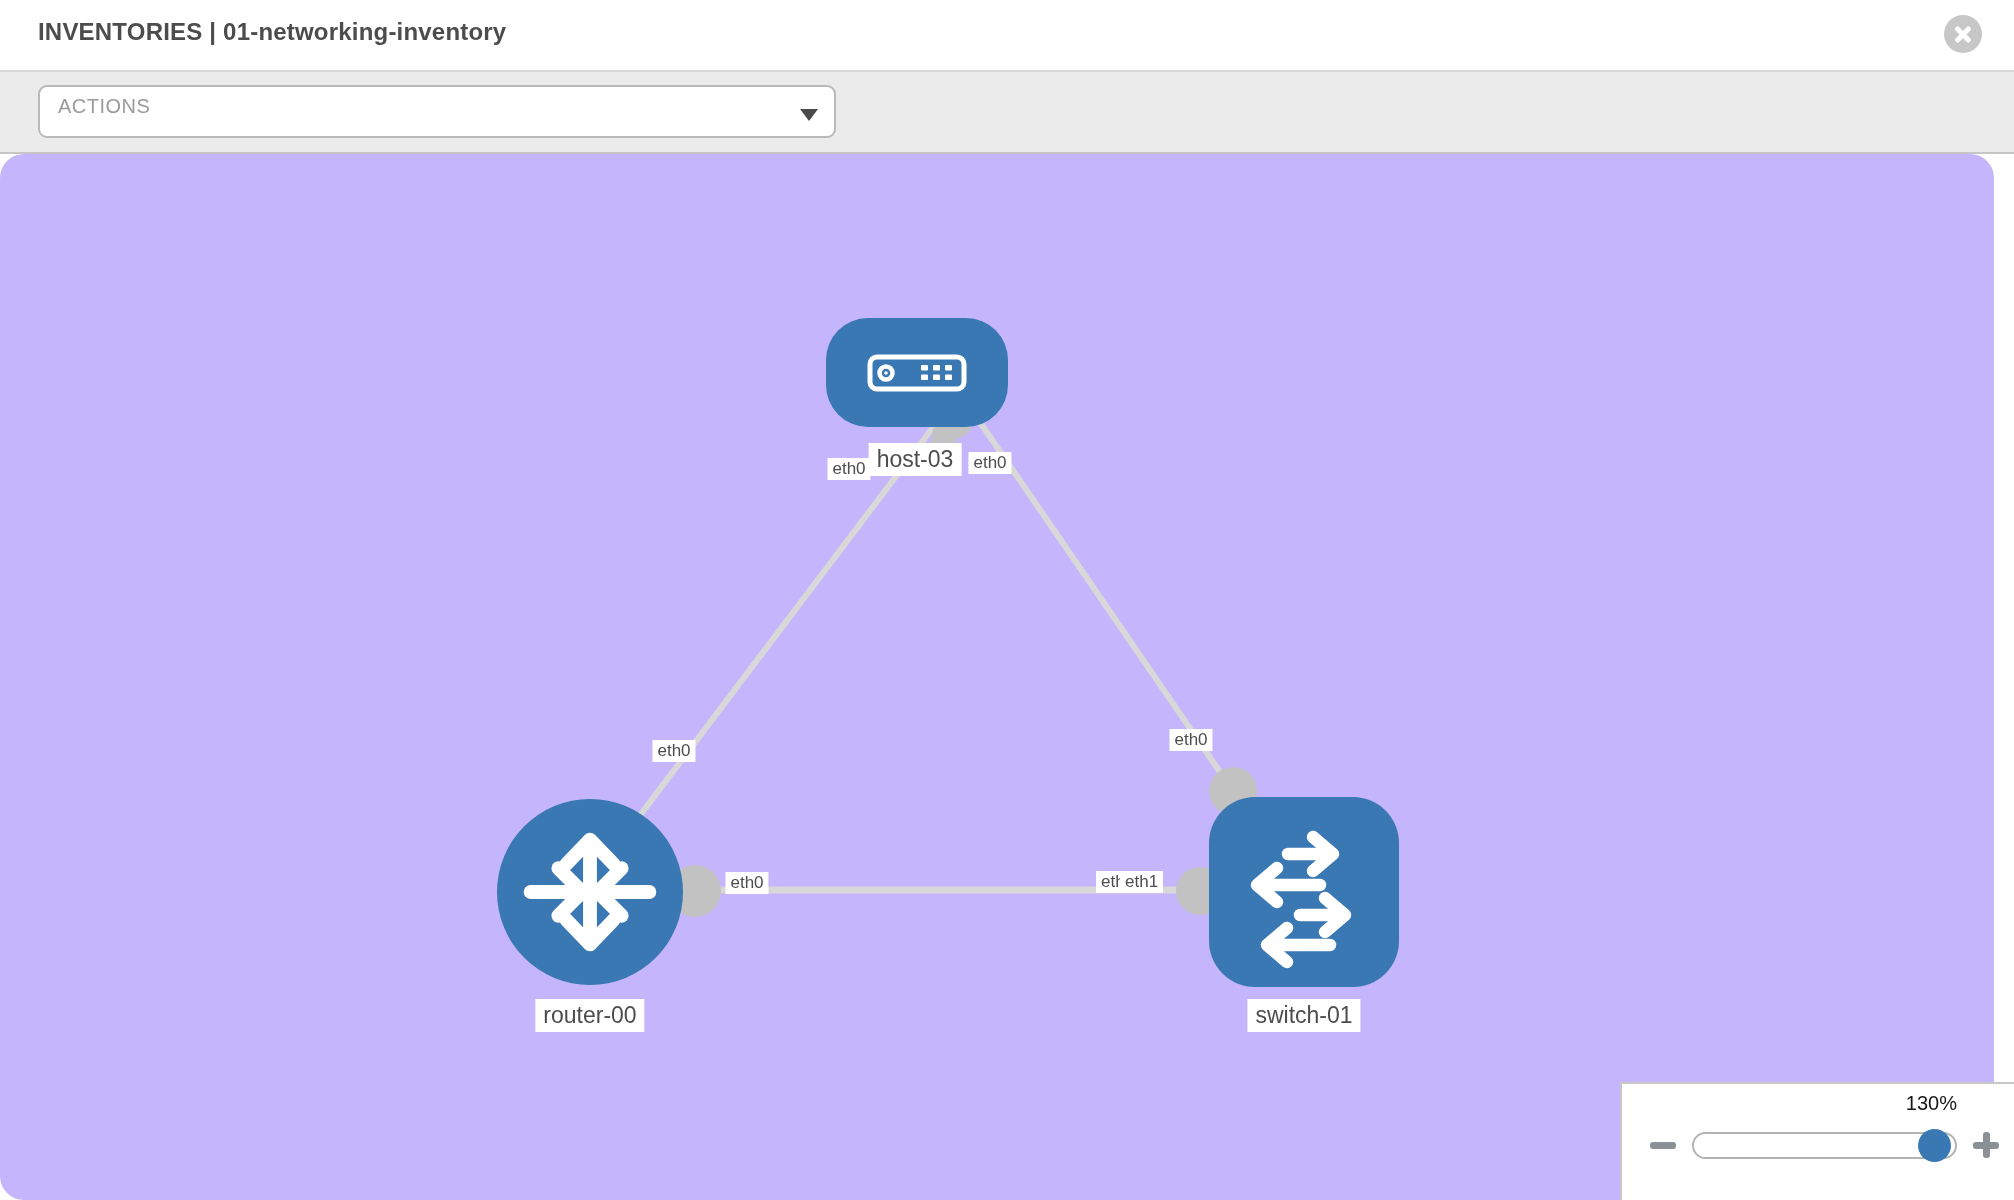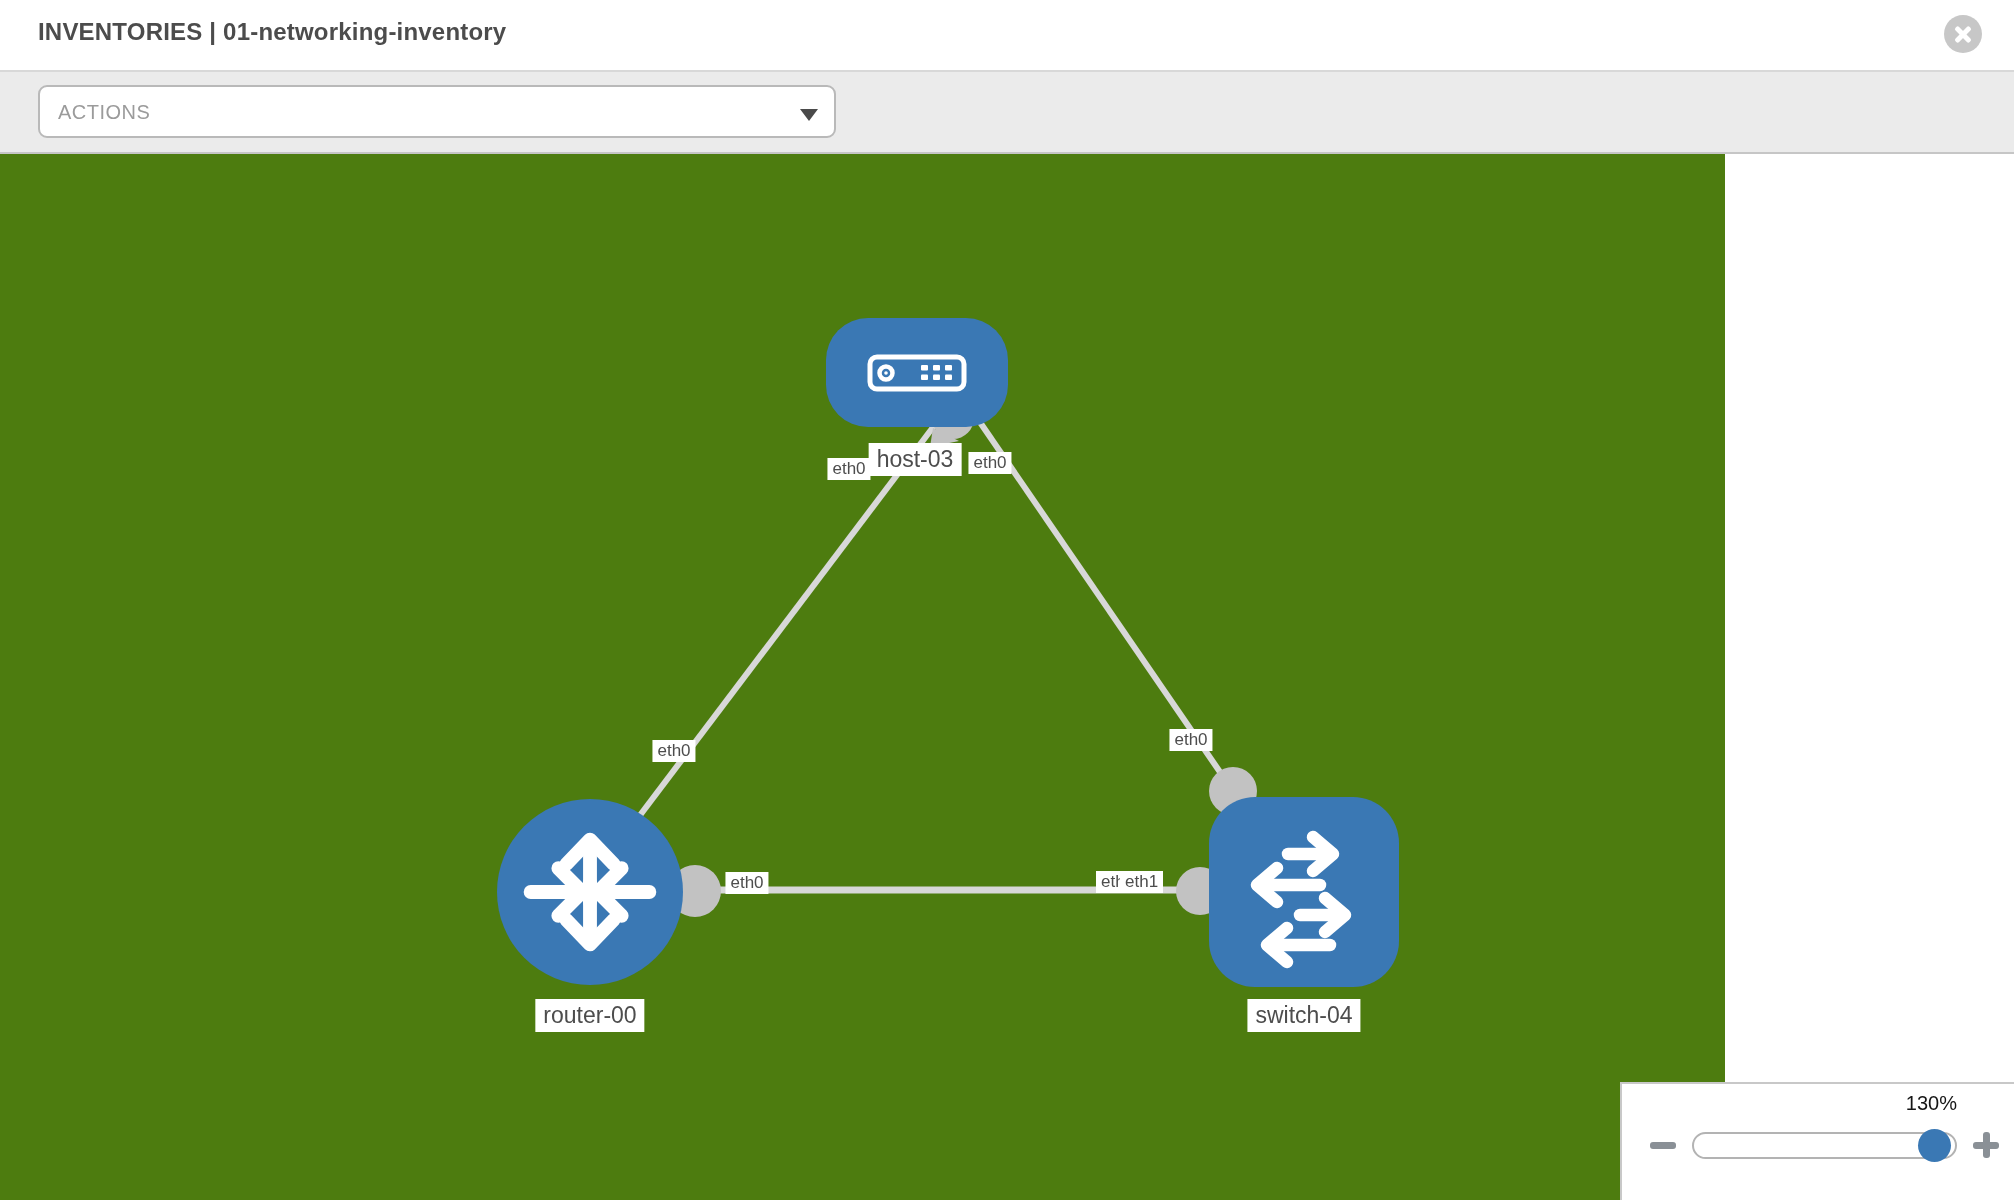--- a/index.html
+++ b/index.html
@@ -16,34 +16,34 @@
   .close-btn .xbar{position:absolute;left:9px;top:17px;width:20px;height:5px;background:#ffffff;
                    border-radius:2px;}
   .close-btn .xa{transform:rotate(45deg);}
   .close-btn .xb{transform:rotate(-45deg);}
 
   
   .toolbar{position:absolute;left:0;top:72px;width:2014px;height:80px;background:#ebebeb;
            border-bottom:2px solid #c6c6c6;}
   .select{position:absolute;top:13px;height:53px;background:#ffffff;border:2px solid #b9b9b9;
           border-radius:9px;box-sizing:border-box;cursor:pointer;}
-  .select .sel-label{position:absolute;left:18px;top:14px;font-size:20px;color:#9b9b9b;
+  .select .sel-label{position:absolute;left:18px;top:8px;font-size:20px;color:#9b9b9b;
                      letter-spacing:.5px;}
   .caret{position:absolute;top:22px;width:0;height:0;border-left:9px solid transparent;
          border-right:9px solid transparent;border-top:12px solid #4a4a4a;}
   .sel-actions{left:38px;width:798px;}
   .sel-actions .caret{left:760px;}
   .sel-search{left:1183px;width:794px;}
   .sel-search .caret{left:757px;}
   .tool-icon{position:absolute;top:95px;cursor:pointer;}
   .tool-icon.wrench{left:1048px;top:94px;}
   .tool-icon.key{left:1116px;top:96px;}
 
   
-  .canvas{position:absolute;left:0;top:154px;width:1725px;height:1046px;background:#4d7c0f;}
+  .canvas{position:absolute;left:0;top:154px;width:1994px;height:1046px;background:#c4b5fd;border-radius:24px;}
   .linklayer{position:absolute;left:0;top:0;}
 
   .node{position:absolute;background:#3a78b4;display:flex;align-items:center;justify-content:center;cursor:pointer;}
   .node-host{left:826px;top:164px;width:182px;height:109px;border-radius:42px;}
   .node-router{left:497px;top:645px;width:186px;height:186px;border-radius:50%;}
   .node-switch{left:1209px;top:643px;width:190px;height:190px;border-radius:46px;}
 
   .nodelabel{position:absolute;transform:translateX(-50%);background:#ffffff;color:#4d4d4d;
              font-size:23px;padding:3px 8px;white-space:nowrap;}
   .iface{position:absolute;background:#ffffff;color:#4d4d4d;font-size:17px;padding:1px 5px;
@@ -163,21 +163,21 @@
     <span class="iface ctr" style="left:849px;top:304px;">eth0</span>
     <span class="iface ctr" style="left:990px;top:298px;">eth0</span>
     <span class="iface ctr" style="left:674px;top:586px;">eth0</span>
     <span class="iface ctr" style="left:1191px;top:575px;">eth0</span>
     <span class="iface ctr" style="left:747px;top:718px;">eth0</span>
     <span class="iface" style="left:1096px;top:717px;">eth1</span>
     <span class="iface" style="left:1120px;top:717px;">eth1</span>
 
     <span class="nodelabel" style="left:915px;top:289px;">host-03</span>
     <span class="nodelabel" style="left:590px;top:845px;">router-00</span>
-    <span class="nodelabel" style="left:1304px;top:845px;">switch-04</span>
+    <span class="nodelabel" style="left:1304px;top:845px;">switch-01</span>
 
     <div class="zoom-panel">
       <div class="zoom-value">130%</div>
       <div class="zoom-btn zoom-minus">
         <i class="hbar"></i>
       </div>
       <div class="zoom-track">
         <div class="zoom-knob"></div>
       </div>
       <div class="zoom-btn zoom-plus">

